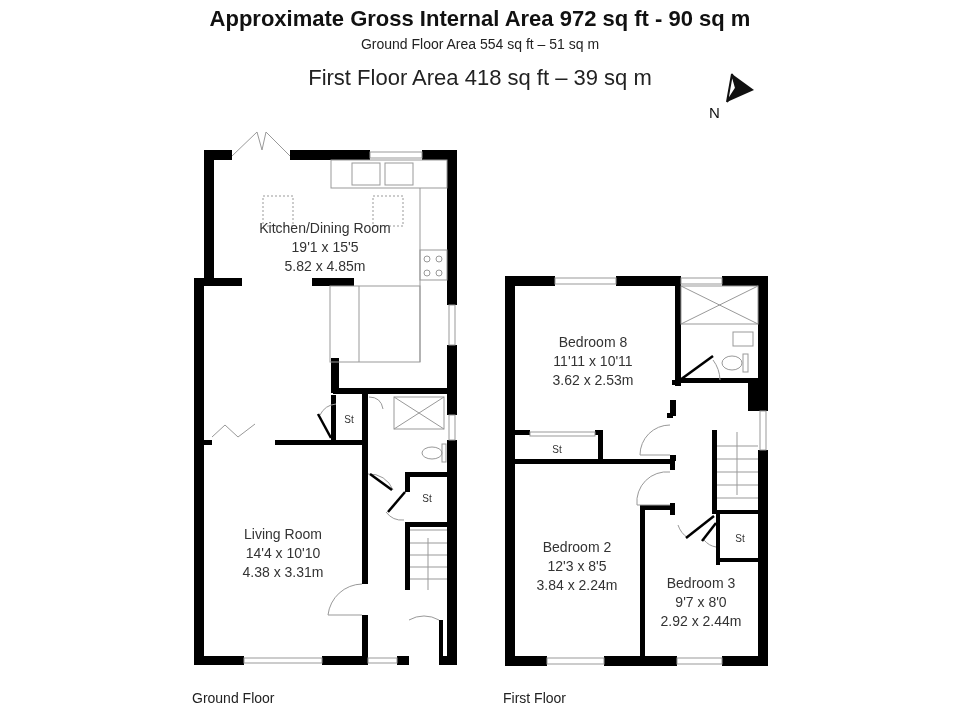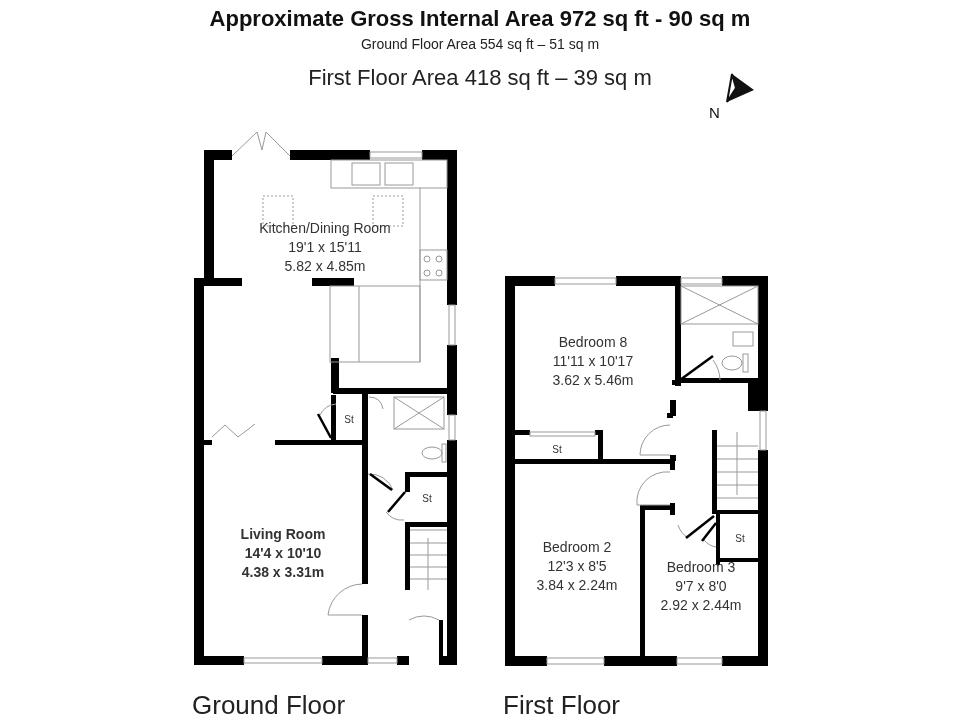--- a/index.html
+++ b/index.html
@@ -5,21 +5,21 @@
   html,body{margin:0;padding:0;background:#fff;}
   body{width:960px;height:720px;position:relative;overflow:hidden;font-family:"Liberation Sans",sans-serif;color:#222;}
   .hdr{position:absolute;left:0;width:960px;text-align:center;white-space:nowrap;}
   .h1{top:6px;font-size:22px;font-weight:bold;color:#111;}
   .h2{top:36px;font-size:14px;color:#222;}
   .h3{top:65px;font-size:22px;color:#222;}
   svg{position:absolute;left:0;top:0;}
   .lbl{position:absolute;text-align:center;font-size:14px;line-height:19px;color:#333;white-space:nowrap;transform:translateX(-50%);}
   .lbl div{margin:0;}
   .st{position:absolute;font-size:10px;color:#333;transform:translate(-50%,-50%);}
-  .floor-title{position:absolute;font-size:26px;color:#222;white-space:nowrap;}
+  .floor-title{position:absolute;font-size:14px;color:#222;white-space:nowrap;}
   .north{position:absolute;left:709px;top:104px;font-size:15px;color:#111;}
 </style>
 </head>
 <body>
 
 <div class="hdr h1">Approximate Gross Internal Area 972 sq ft - 90 sq m</div>
 <div class="hdr h2">Ground Floor Area 554 sq ft – 51 sq m</div>
 <div class="hdr h3">First Floor Area 418 sq ft – 39 sq m</div>
 
 <svg width="960" height="720" viewBox="0 0 960 720">
@@ -185,42 +185,42 @@
     <line x1="680" y1="380" x2="713" y2="356"></line>
     <line x1="686" y1="538" x2="714" y2="516"></line>
     <line x1="702" y1="541" x2="716" y2="523"></line>
   </g>
 </svg>
 
 <div class="north">N</div>
 
 <div class="lbl" style="left:325px;top:219px;">
   <div>Kitchen/Dining Room</div>
-  <div>19'1 x 15'11</div>
+  <div>19'1 x 15'5</div>
   <div>5.82 x 4.85m</div>
 </div>
-<div class="lbl" style="left:283px;top:525px;font-weight:bold;">
+<div class="lbl" style="left:283px;top:525px;">
   <div>Living Room</div>
   <div>14'4 x 10'10</div>
   <div>4.38 x 3.31m</div>
 </div>
 <div class="st" style="left:349px;top:419px;">St</div>
 <div class="st" style="left:427px;top:498px;">St</div>
 <div class="floor-title" style="left:192px;top:690px;">Ground Floor</div>
 
 <div class="lbl" style="left:593px;top:333px;">
   <div>Bedroom 8</div>
-  <div>11'11 x 10'17</div>
-  <div>3.62 x 5.46m</div>
+  <div>11'11 x 10'11</div>
+  <div>3.62 x 2.53m</div>
 </div>
 <div class="lbl" style="left:577px;top:538px;">
   <div>Bedroom 2</div>
   <div>12'3 x 8'5</div>
   <div>3.84 x 2.24m</div>
 </div>
-<div class="lbl" style="left:701px;top:558px;">
+<div class="lbl" style="left:701px;top:574px;">
   <div>Bedroom 3</div>
   <div>9'7 x 8'0</div>
   <div>2.92 x 2.44m</div>
 </div>
 <div class="st" style="left:557px;top:449px;">St</div>
 <div class="st" style="left:740px;top:538px;">St</div>
 <div class="floor-title" style="left:503px;top:690px;">First Floor</div>
 
 </body></html>

